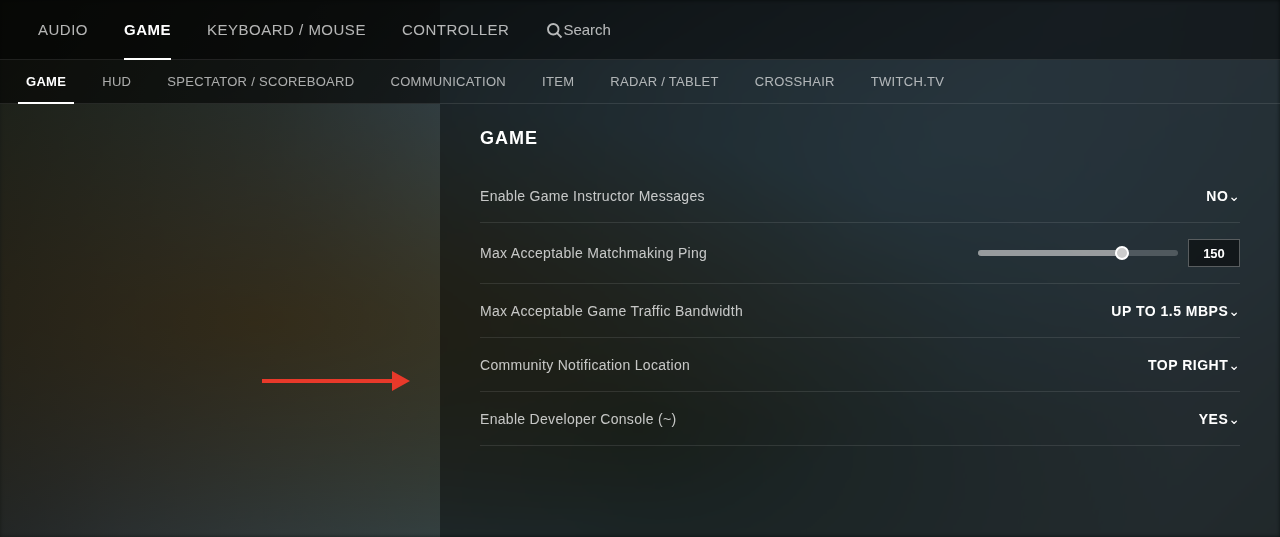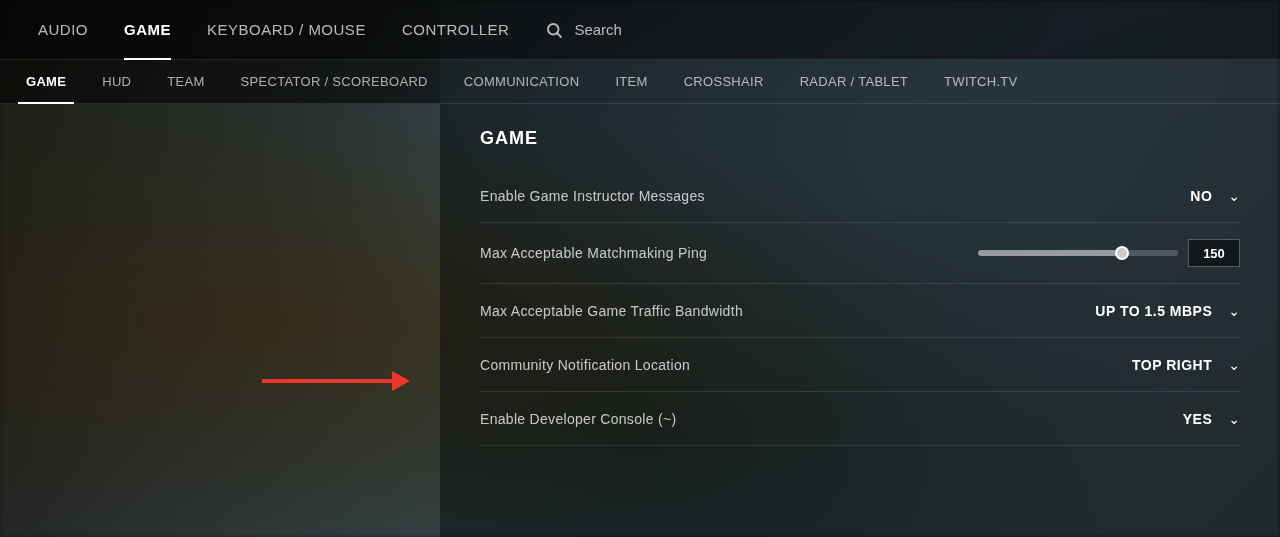--- a/index.html
+++ b/index.html
@@ -73,21 +73,21 @@
       bottom: 0;
       left: 18px;
       right: 18px;
       height: 2px;
       background: #fff;
     }
 
     .search-item {
       display: flex;
       align-items: center;
-      gap: 11px;
+      gap: 0;
       color: rgba(255,255,255,0.7);
       font-size: 15px;
       padding: 0 18px;
       height: 60px;
       cursor: pointer;
     }
 
     .search-icon-svg {
       width: 18px;
       height: 18px;
@@ -210,21 +210,21 @@
 
     .settings-control {
       display: flex;
       align-items: center;
       gap: 10px;
     }
 
     .dropdown-control {
       display: flex;
       align-items: center;
-      gap: 16px;
+      gap: 0;
       cursor: pointer;
     }
 
     .dropdown-value {
       color: #fff;
       font-size: 14px;
       font-weight: 600;
       letter-spacing: 0.5px;
     }
 
@@ -296,26 +296,25 @@
       <circle cx="11" cy="11" r="7"></circle>
       <line x1="16.5" y1="16.5" x2="22" y2="22"></line>
     </svg>
     <span>Search</span>
   </div>
 </nav>
 
 <nav class="sub-nav">
   <div class="sub-nav-item active">Game</div>
   <div class="sub-nav-item">Hud</div>
-  <div class="sub-nav-item">Team</div>
   <div class="sub-nav-item">Spectator / Scoreboard</div>
   <div class="sub-nav-item">Communication</div>
   <div class="sub-nav-item">Item</div>
+  <div class="sub-nav-item">Radar / Tablet</div>
   <div class="sub-nav-item">Crosshair</div>
-  <div class="sub-nav-item">Radar / Tablet</div>
   <div class="sub-nav-item">Twitch.tv</div>
 </nav>
 
 <div class="content">
 
   <div class="content-left">
 
     <div class="arrow-indicator">
       <div class="arrow-shaft"></div>
       <div class="arrow-head"></div>

